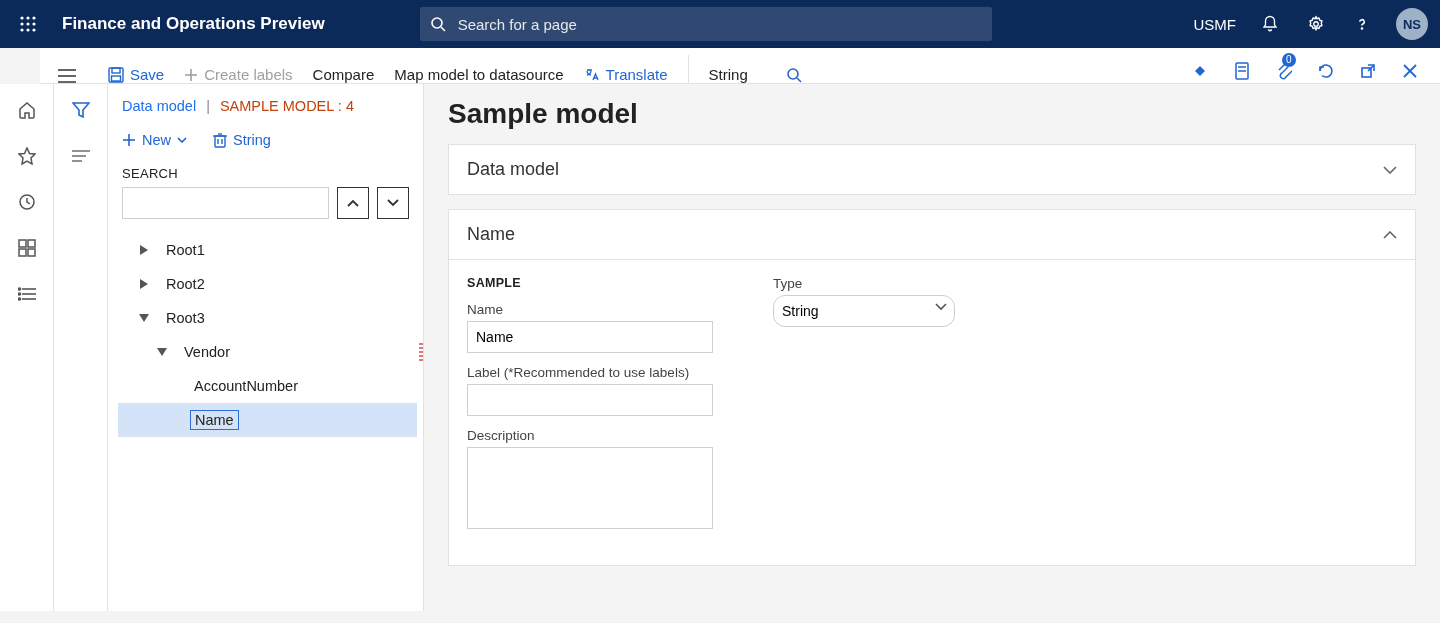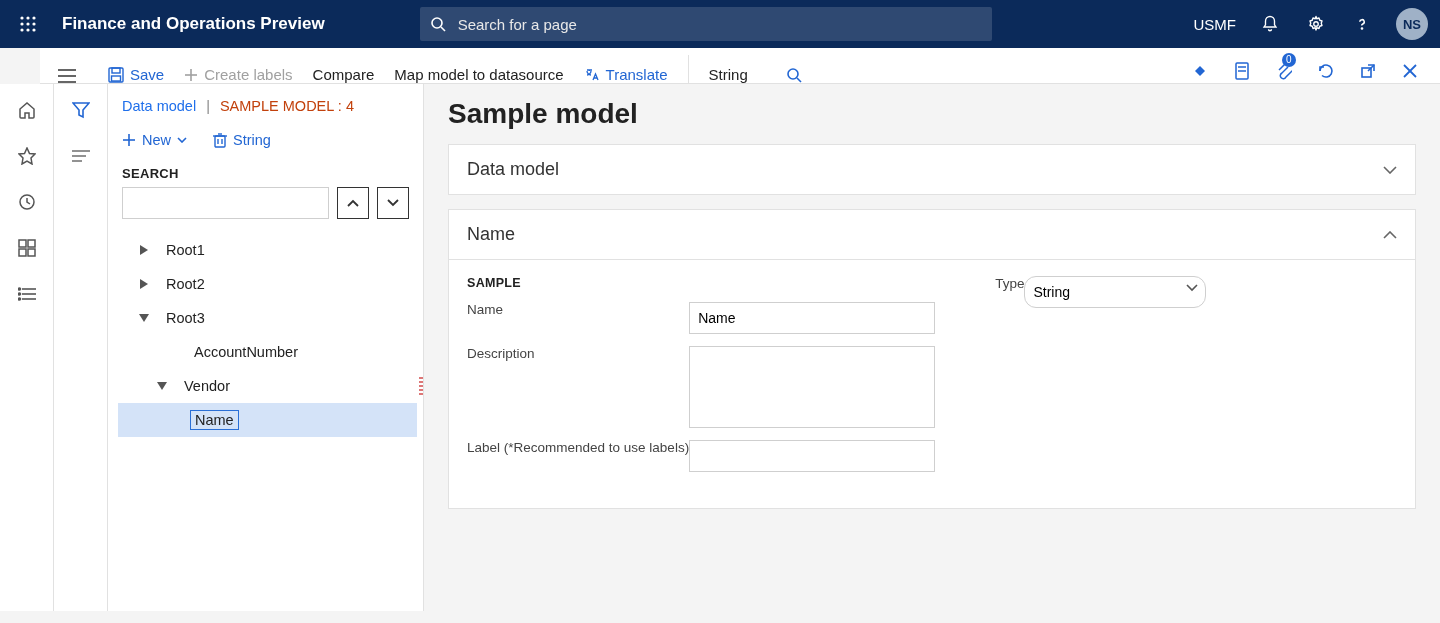--- a/index.html
+++ b/index.html
@@ -57,21 +57,21 @@
   .inner-rail .icon-btn.secondary{color:#777;}
 
   .sidepanel{width:316px;background:#fff;border-right:1px solid var(--border-light);display:flex;flex-direction:column;padding:14px 6px 0 6px;overflow:hidden;}
   .breadcrumb{display:flex;align-items:center;gap:10px;padding:0 8px;font-size:14.5px;}
   .breadcrumb .link{color:var(--link);cursor:pointer;}
   .breadcrumb .sep{color:#888;}
   .breadcrumb .current{color:#c2410c;}
   .toolbar-row{display:flex;align-items:flex-start;gap:26px;padding:18px 8px 0 8px;}
   .tool-btn{display:flex;align-items:center;gap:6px;color:var(--accent);cursor:pointer;font-size:14.5px;}
   .search-section{padding:18px 8px 0 8px;}
-  .search-label{font-size:13px;font-weight:700;letter-spacing:0.3px;margin-bottom:6px;}
+  .search-label{font-size:13px;font-weight:400;letter-spacing:0.3px;margin-bottom:6px;}
   .search-row{display:flex;gap:8px;align-items:center;}
   .search-row input{flex:1;height:32px;border:1px solid var(--border);padding:0 6px;font-size:14px;outline:none;}
   .nav-btn{width:32px;height:32px;border:1px solid #333;background:#fff;display:flex;align-items:center;justify-content:center;cursor:pointer;}
   .tree{padding:14px 0 0 4px;font-size:14.5px;}
   .tree-row{display:flex;align-items:center;height:34px;cursor:pointer;}
   .tree-row.selected{background:var(--selected);}
   .expander{width:16px;height:16px;display:flex;align-items:center;justify-content:center;color:#555;}
   .tree-label{padding:1px 4px;}
   .tree-label.boxed{border:1px solid #2a6fd6;}
   .indent1{padding-left:18px;}
@@ -80,21 +80,21 @@
   .dragbar{position:relative;}
   .dragbar::after{content:"";position:absolute;right:-6px;top:8px;width:4px;height:18px;background:repeating-linear-gradient(180deg,#d77 0 2px,transparent 2px 4px);}
 
   .maincol{flex:1;padding:14px 24px 24px 24px;overflow:auto;}
   .page-title{font-size:28px;font-weight:600;margin:0 0 14px 0;color:#222;}
   .card{background:#fff;border:1px solid var(--border-light);margin-bottom:14px;}
   .card-header{display:flex;align-items:center;justify-content:space-between;padding:14px 18px;font-size:18px;color:#333;cursor:pointer;}
   .card-body{border-top:1px solid var(--border-light);padding:16px 18px 24px 18px;}
   .section-label{font-size:12.5px;font-weight:700;letter-spacing:0.3px;color:#222;margin-bottom:12px;}
   .form-row{display:flex;gap:60px;align-items:flex-start;}
-  .field{display:flex;flex-direction:row;margin-bottom:12px;justify-content:space-between;}
+  .field{display:flex;flex-direction:column;margin-bottom:12px;}
   .field-label{font-size:13.5px;color:#444;margin-bottom:4px;}
   .text-input{width:246px;height:32px;border:1px solid var(--border);padding:0 8px;font-size:14px;outline:none;background:#fff;}
   textarea.text-input{height:82px;resize:none;padding:6px 8px;}
   .select-wrap{position:relative;width:182px;}
   .select-wrap .text-input{width:100%;padding-right:28px;border-radius:12px;}
   .select-wrap .chev{position:absolute;right:8px;top:8px;pointer-events:none;color:#555;}
   svg{display:block;}
 </style>
 </head>
 <body>
@@ -356,31 +356,31 @@
       </div>
       <div class="tree-row indent1">
         <span class="expander">
             <svg width="10" height="8" viewBox="0 0 10 8" fill="#555">
               <polygon points="0,0 10,0 5,8"></polygon>
             </svg>
           </span>
         <span style="width:10px"></span>
         <span class="tree-label">Root3</span>
       </div>
-      <div class="tree-row indent3">
-        <span class="tree-label">AccountNumber</span>
-      </div>
       <div class="tree-row indent2 dragbar">
         <span class="expander">
             <svg width="10" height="8" viewBox="0 0 10 8" fill="#555">
               <polygon points="0,0 10,0 5,8"></polygon>
             </svg>
           </span>
         <span style="width:10px"></span>
         <span class="tree-label">Vendor</span>
+      </div>
+      <div class="tree-row indent3">
+        <span class="tree-label">AccountNumber</span>
       </div>
       <div class="tree-row indent3 selected">
         <span class="tree-label boxed">Name</span>
       </div>
     </div>
   </div>
 
   <div class="maincol">
     <h1 class="page-title">Sample model</h1>
 
@@ -402,26 +402,26 @@
       </div>
       <div class="card-body">
         <div class="form-row">
           <div>
             <div class="section-label">SAMPLE</div>
             <div class="field">
               <label class="field-label">Name</label>
               <input class="text-input" value="Name" style="">
             </div>
             <div class="field">
+              <label class="field-label">Label (*Recommended to use labels)</label>
+              <input class="text-input" value="" style="">
+            </div>
+            <div class="field">
               <label class="field-label">Description</label>
               <textarea class="text-input" style=""></textarea>
-            </div>
-            <div class="field">
-              <label class="field-label">Label (*Recommended to use labels)</label>
-              <input class="text-input" value="" style="">
             </div>
           </div>
           <div>
             <div class="field">
               <label class="field-label">Type</label>
               <div class="select-wrap">
                 <input class="text-input" readonly="" value="String" style="">
                 <span class="chev">
                   <svg width="12" height="8" viewBox="0 0 12 8" fill="none" stroke="#555" stroke-width="1.6">
                       <polyline points="1,1 6,6 11,1"></polyline>

